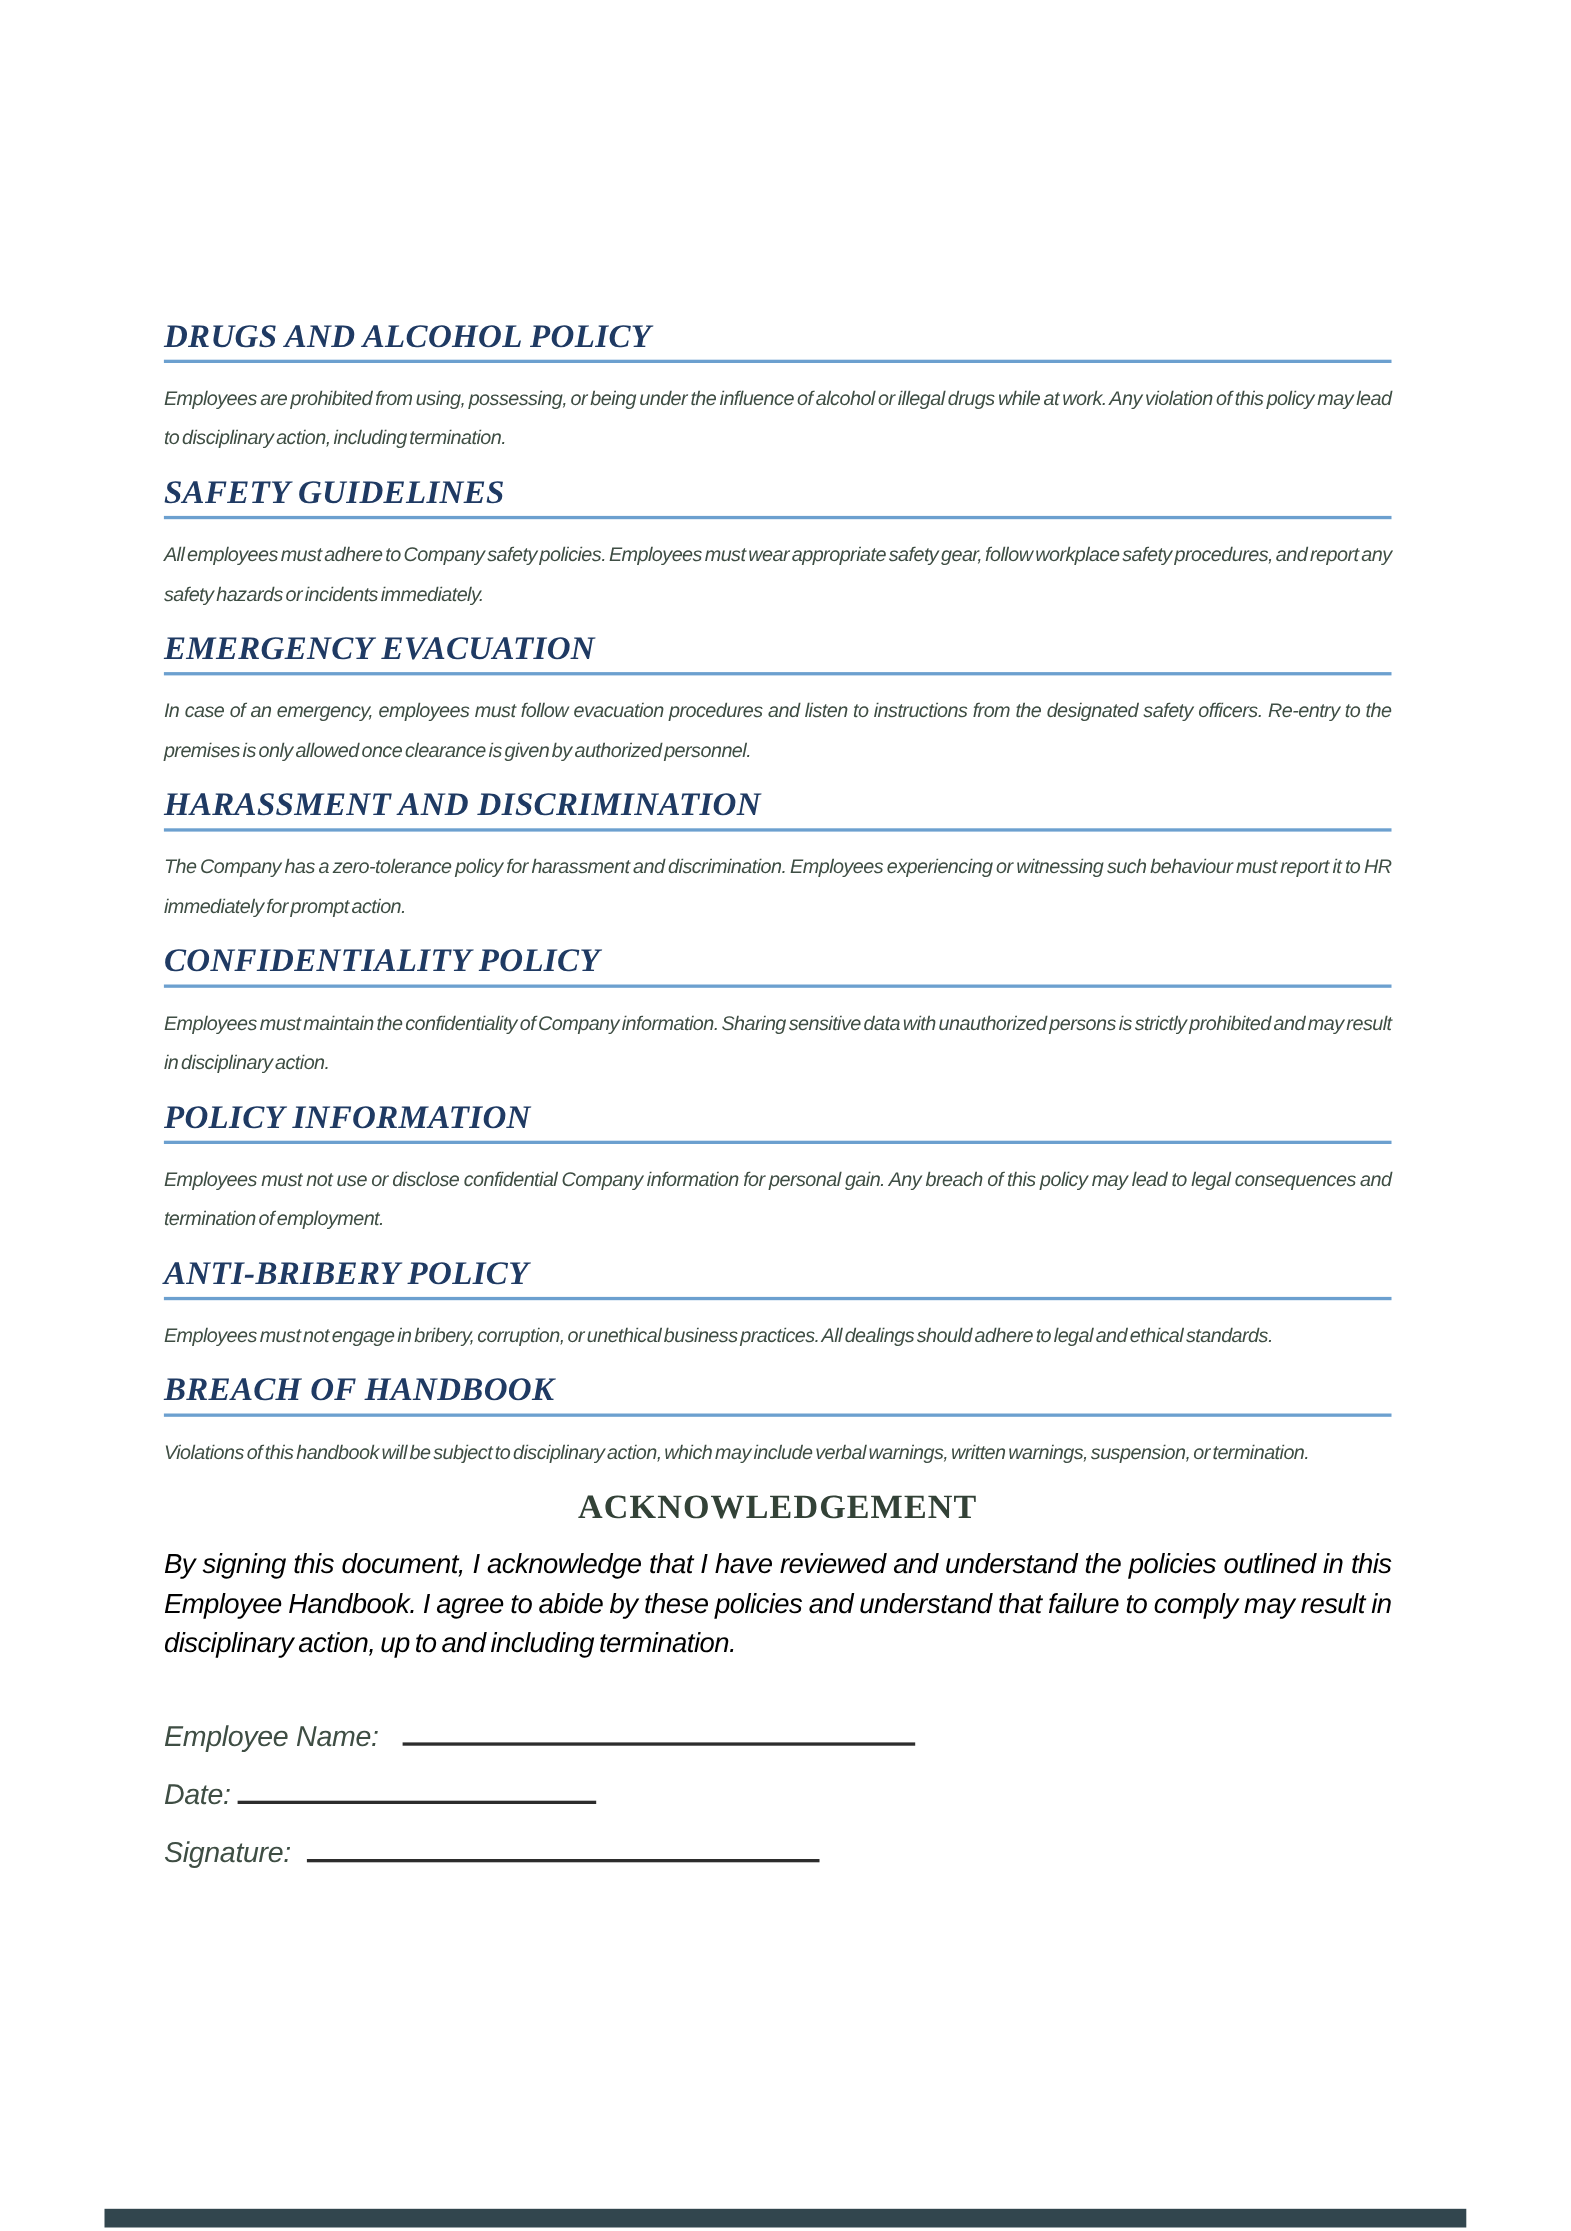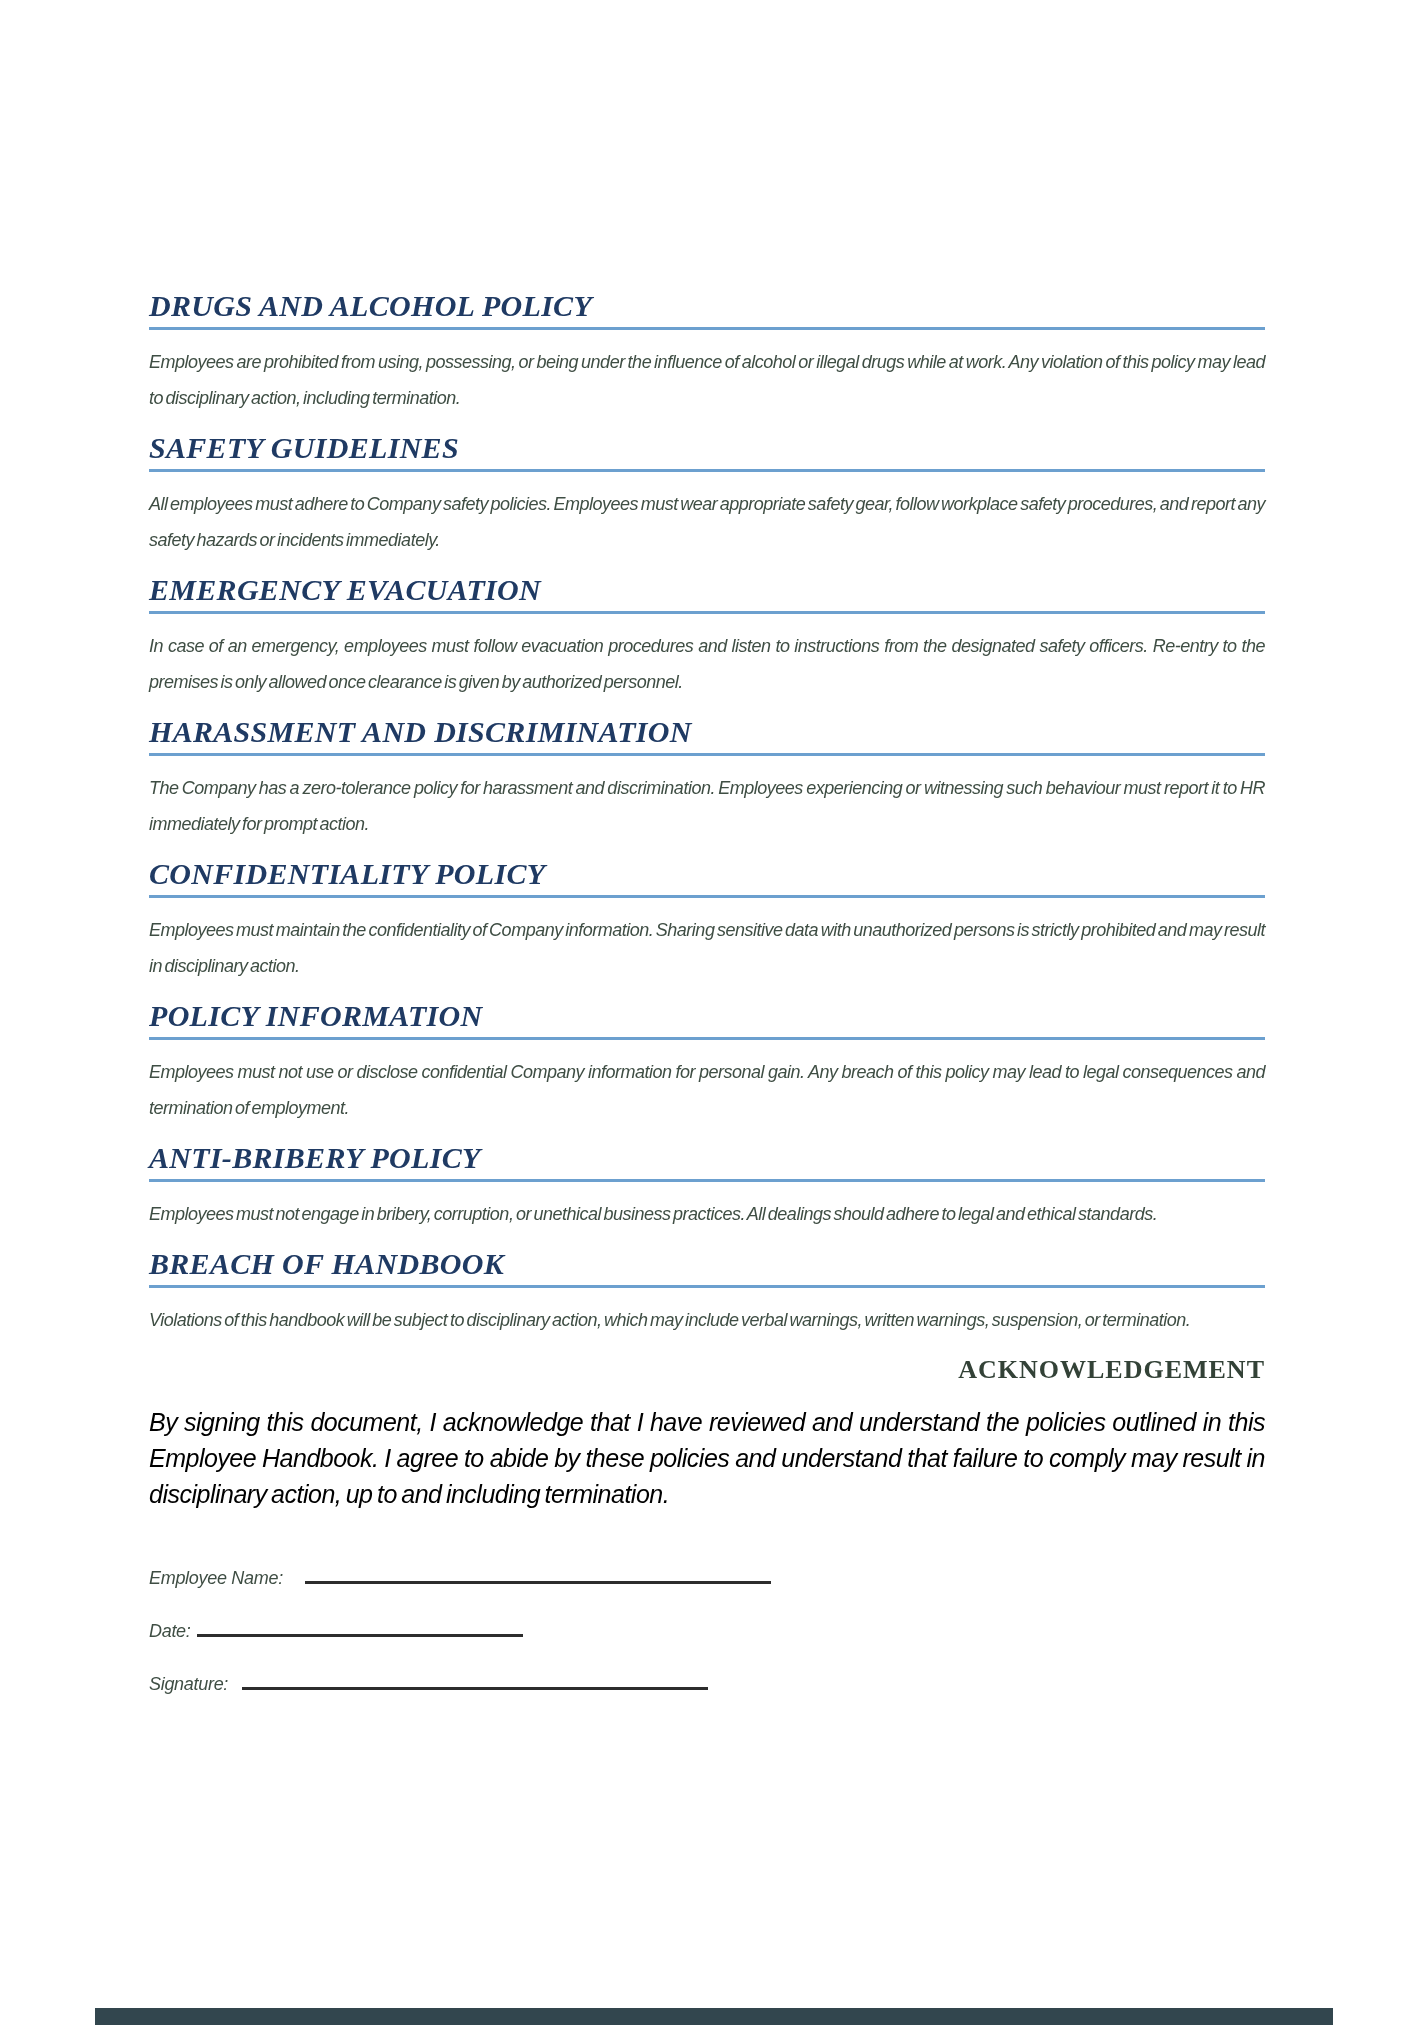--- a/index.html
+++ b/index.html
@@ -41,42 +41,42 @@
     letter-spacing: -0.5px;
     word-spacing: -2px;
     text-align: justify;
     color: #3F4E44;
   }
   .ack h2 {
     margin: 6px 0 14px 0;
     font-family: "Liberation Serif", serif;
     font-weight: bold;
     font-style: normal;
-    font-size: 26px;
+    font-size: 31px;
     line-height: 40px;
     letter-spacing: 1px;
-    text-align: right;
+    text-align: center;
     color: #334237;
   }
   .ack p {
     margin: 0;
     font-style: italic;
     font-size: 25px;
     line-height: 36px;
     letter-spacing: -0.5px;
     word-spacing: -2px;
     text-align: justify;
     color: #000000;
   }
   .signature-block { margin-top: 48px; }
   .sig-row {
     height: 36px;
     margin-bottom: 17px;
     font-style: italic;
-    font-size: 18px;
+    font-size: 26px;
     line-height: 36px;
     letter-spacing: -0.3px;
     color: #3F4E44;
     white-space: nowrap;
   }
   .sig-line {
     display: inline-block;
     height: 20px;
     border-bottom: 3px solid #2D2D2D;
     vertical-align: baseline;

